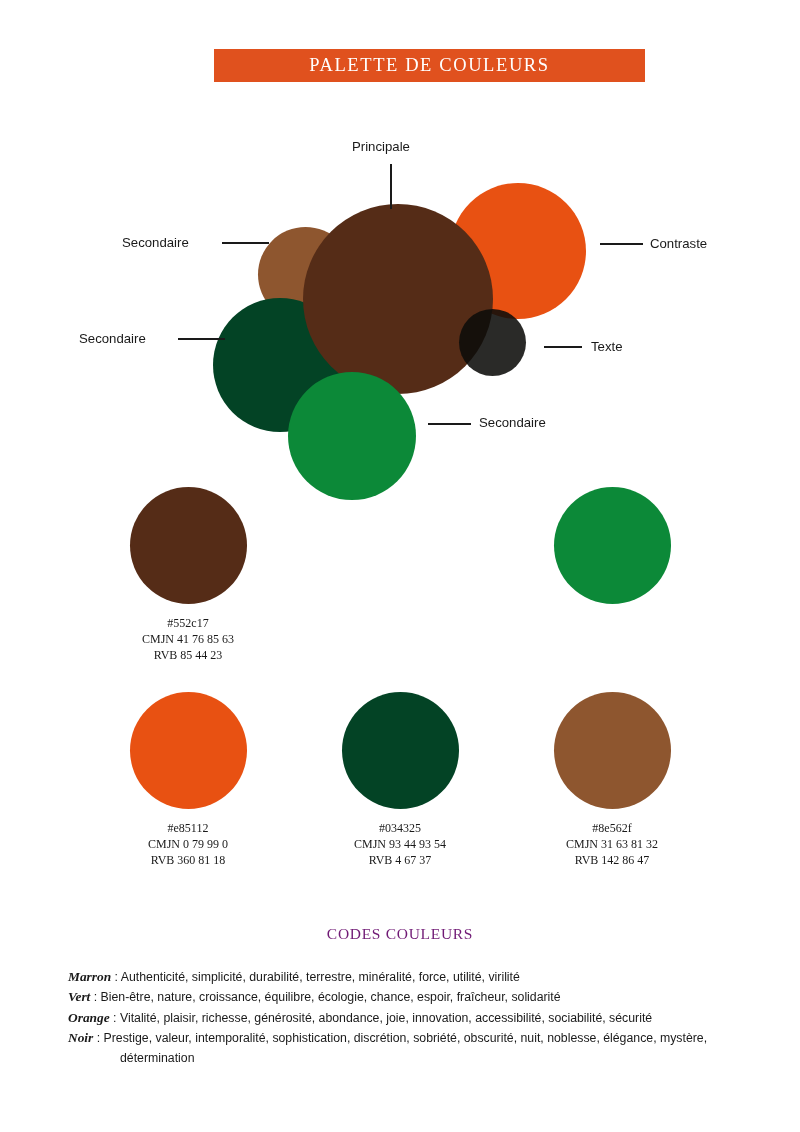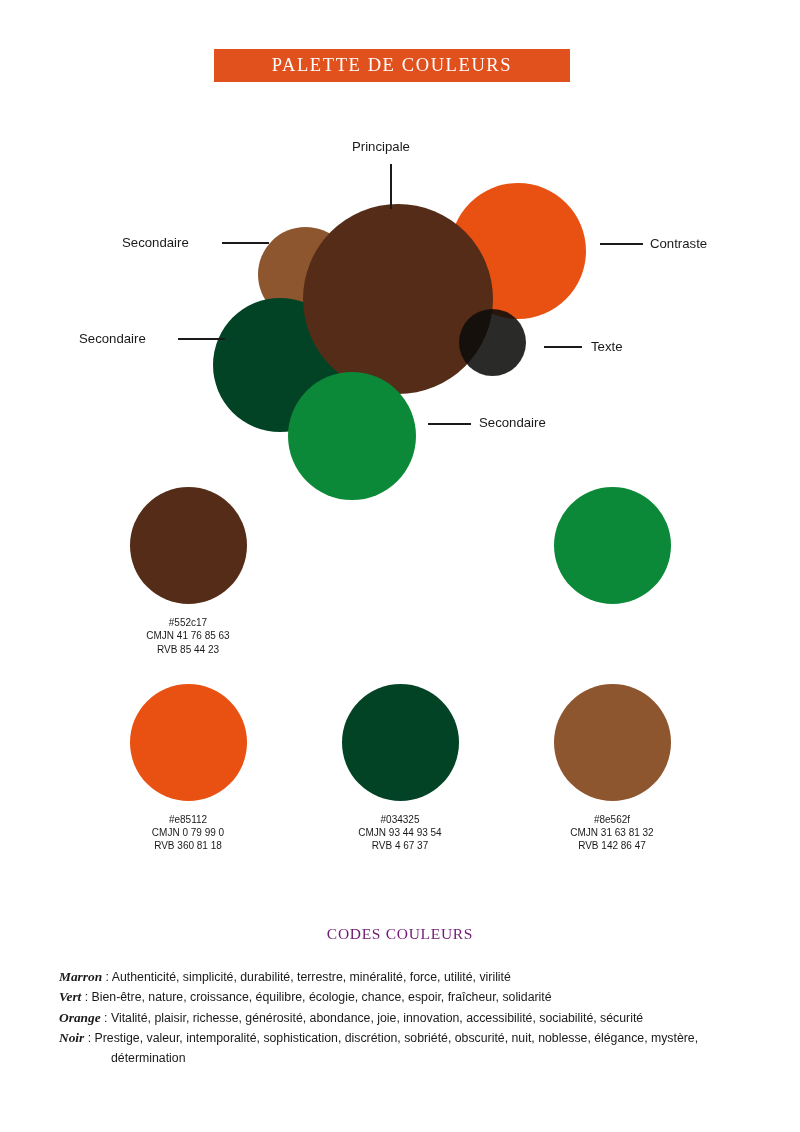--- a/index.html
+++ b/index.html
@@ -14,21 +14,21 @@
     font-family: "Liberation Sans", sans-serif;
     color: #1a1a1a;
     overflow: hidden;
   }
 
   
   #title-banner {
     position: absolute;
     left: 214px;
     top: 49px;
-    width: 356px;
+    width: 431px;
     height: 33px;
     background: #e0511e;
     display: flex;
     align-items: center;
     justify-content: center;
   }
   #title-banner .title-text {
     font-family: "Liberation Serif", serif;
     font-size: 18.5px;
     letter-spacing: 1.6px;
@@ -88,42 +88,43 @@
     align-items: center;
   }
   .swatch-disc {
     width: 117px;
     height: 117px;
     border-radius: 50%;
   }
   .swatch-info {
     margin-top: 12px;
     text-align: center;
-    font-size: 10px;
+    font-size: 12px;
     line-height: 1.33;
     color: #1a1a1a;
+    font-family: Liberation Serif, serif;
   }
   .swatch-info div { white-space: nowrap; }
 
   
   #codes-section {
     position: absolute;
     left: 0;
     top: 925px;
     width: 800px;
   }
   #codes-heading {
     text-align: center;
     font-family: "Liberation Serif", serif;
     font-size: 15.5px;
     letter-spacing: 0.7px;
     color: #701a75;
   }
   #codes-list {
-    margin: 24px 0 0 7px;
+    margin: 24px 0 0 16px;
     padding: 0 52px 0 52px;
   }
   .code-line {
     font-size: 12.3px;
     line-height: 1.52;
     color: #1a1a1a;
     padding-left: 52px;
     text-indent: -52px;
   }
   .code-name {

